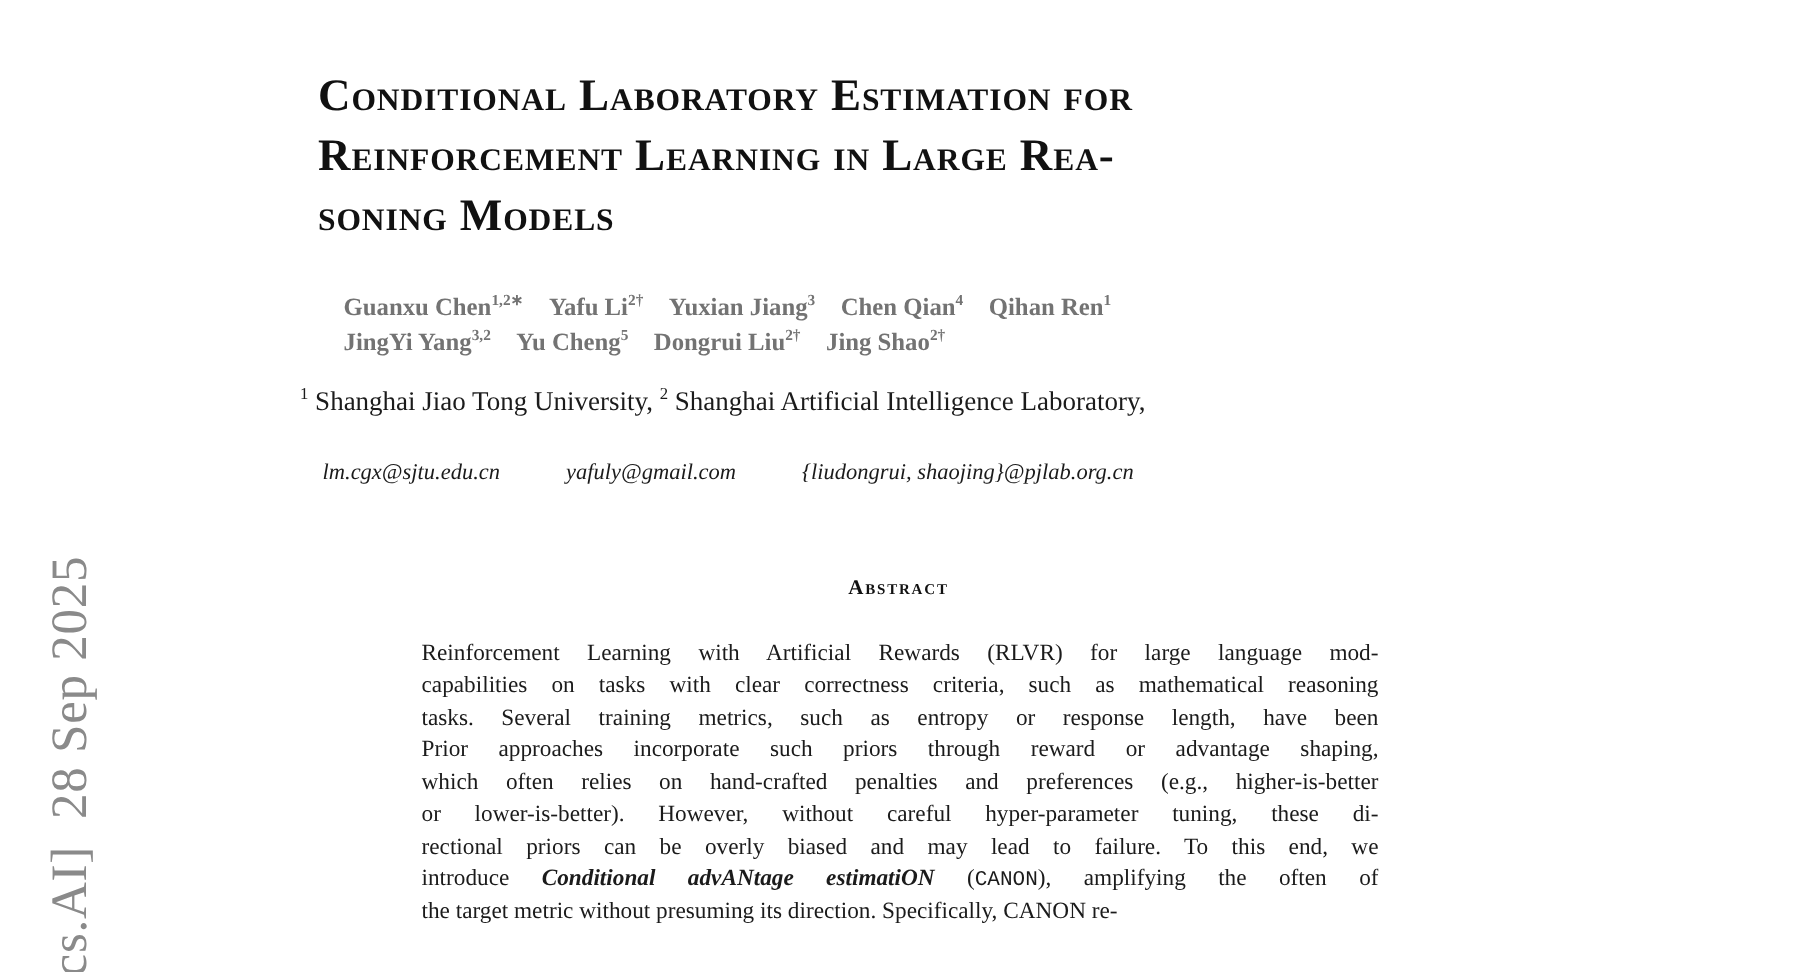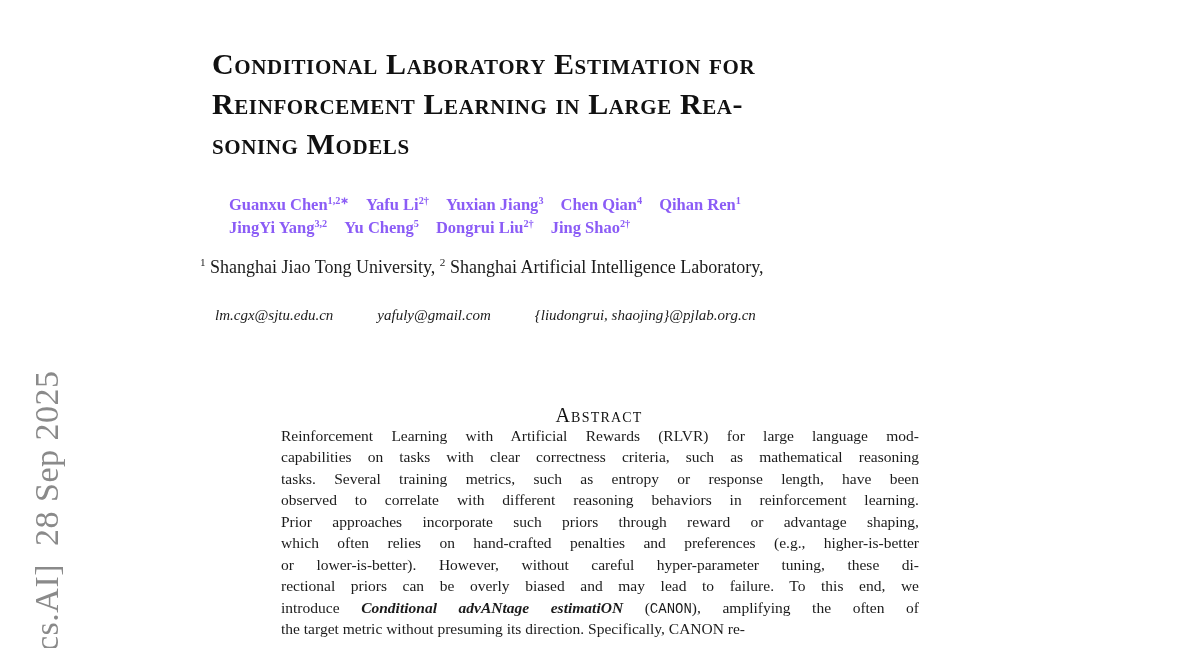--- a/index.html
+++ b/index.html
@@ -49,21 +49,21 @@
 
   
   .authors {
     position: absolute;
     left: 229px;
     top: 194px;
     width: 700px;
     font-size: 16.5px;
     line-height: 22.5px;
     font-weight: bold;
-    color: #8b5cf6;
+    color: #737373;
   }
   .author { margin-right: 17px; white-space: nowrap; }
   .author sup, .affil-line sup {
     vertical-align: super;
     font-size: 62%;
     line-height: 0;
   }
 
   
   .affils {
@@ -86,27 +86,28 @@
     font-style: italic;
     line-height: 20px;
   }
   .email { margin-right: 44px; white-space: nowrap; }
   .email:last-child { margin-right: 12px; }
 
   
   .abs-heading {
     position: absolute;
     left: 280px;
-    top: 404px;
+    top: 385px;
     width: 638px;
     text-align: center;
-    font-size: 20px;
+    font-size: 14px;
     font-variant: small-caps;
     letter-spacing: 1.2px;
     color: #111;
+    font-weight: bold;
   }
   .abstract {
     position: absolute;
     left: 281px;
     top: 425px;
     width: 638px;
     font-size: 15.5px;
     line-height: 21.45px;
     color: #1b1b1b;
   }
@@ -152,21 +153,20 @@
   <div class="emails">
     <span class="email">lm.cgx@sjtu.edu.cn</span><span class="email">yafuly@gmail.com</span><span class="email">{liudongrui, shaojing}@pjlab.org.cn</span>
   </div>
 
   <div class="abs-heading">Abstract</div>
 
   <div class="abstract">
     <div class="jline">Reinforcement Learning with Artificial Rewards (RLVR) for large language mod-</div>
     <div class="jline">capabilities on tasks with clear correctness criteria, such as mathematical reasoning</div>
     <div class="jline">tasks. Several training metrics, such as entropy or response length, have been</div>
-    <div class="jline">observed to correlate with different reasoning behaviors in reinforcement learning.</div>
     <div class="jline">Prior approaches incorporate such priors through reward or advantage shaping,</div>
     <div class="jline">which often relies on hand-crafted penalties and preferences (e.g., higher-is-better</div>
     <div class="jline">or lower-is-better). However, without careful hyper-parameter tuning, these di-</div>
     <div class="jline">rectional priors can be overly biased and may lead to failure. To this end, we</div>
     <div class="jline"><span>introduce </span><span class="bi">Conditional advANtage estimatiON</span><span> (</span><span class="tt">CANON</span><span>), amplifying the often of</span></div>
     <div class="plainline">the target metric without presuming its direction. Specifically, CANON re-</div>
   </div>
 
 </div>
 

